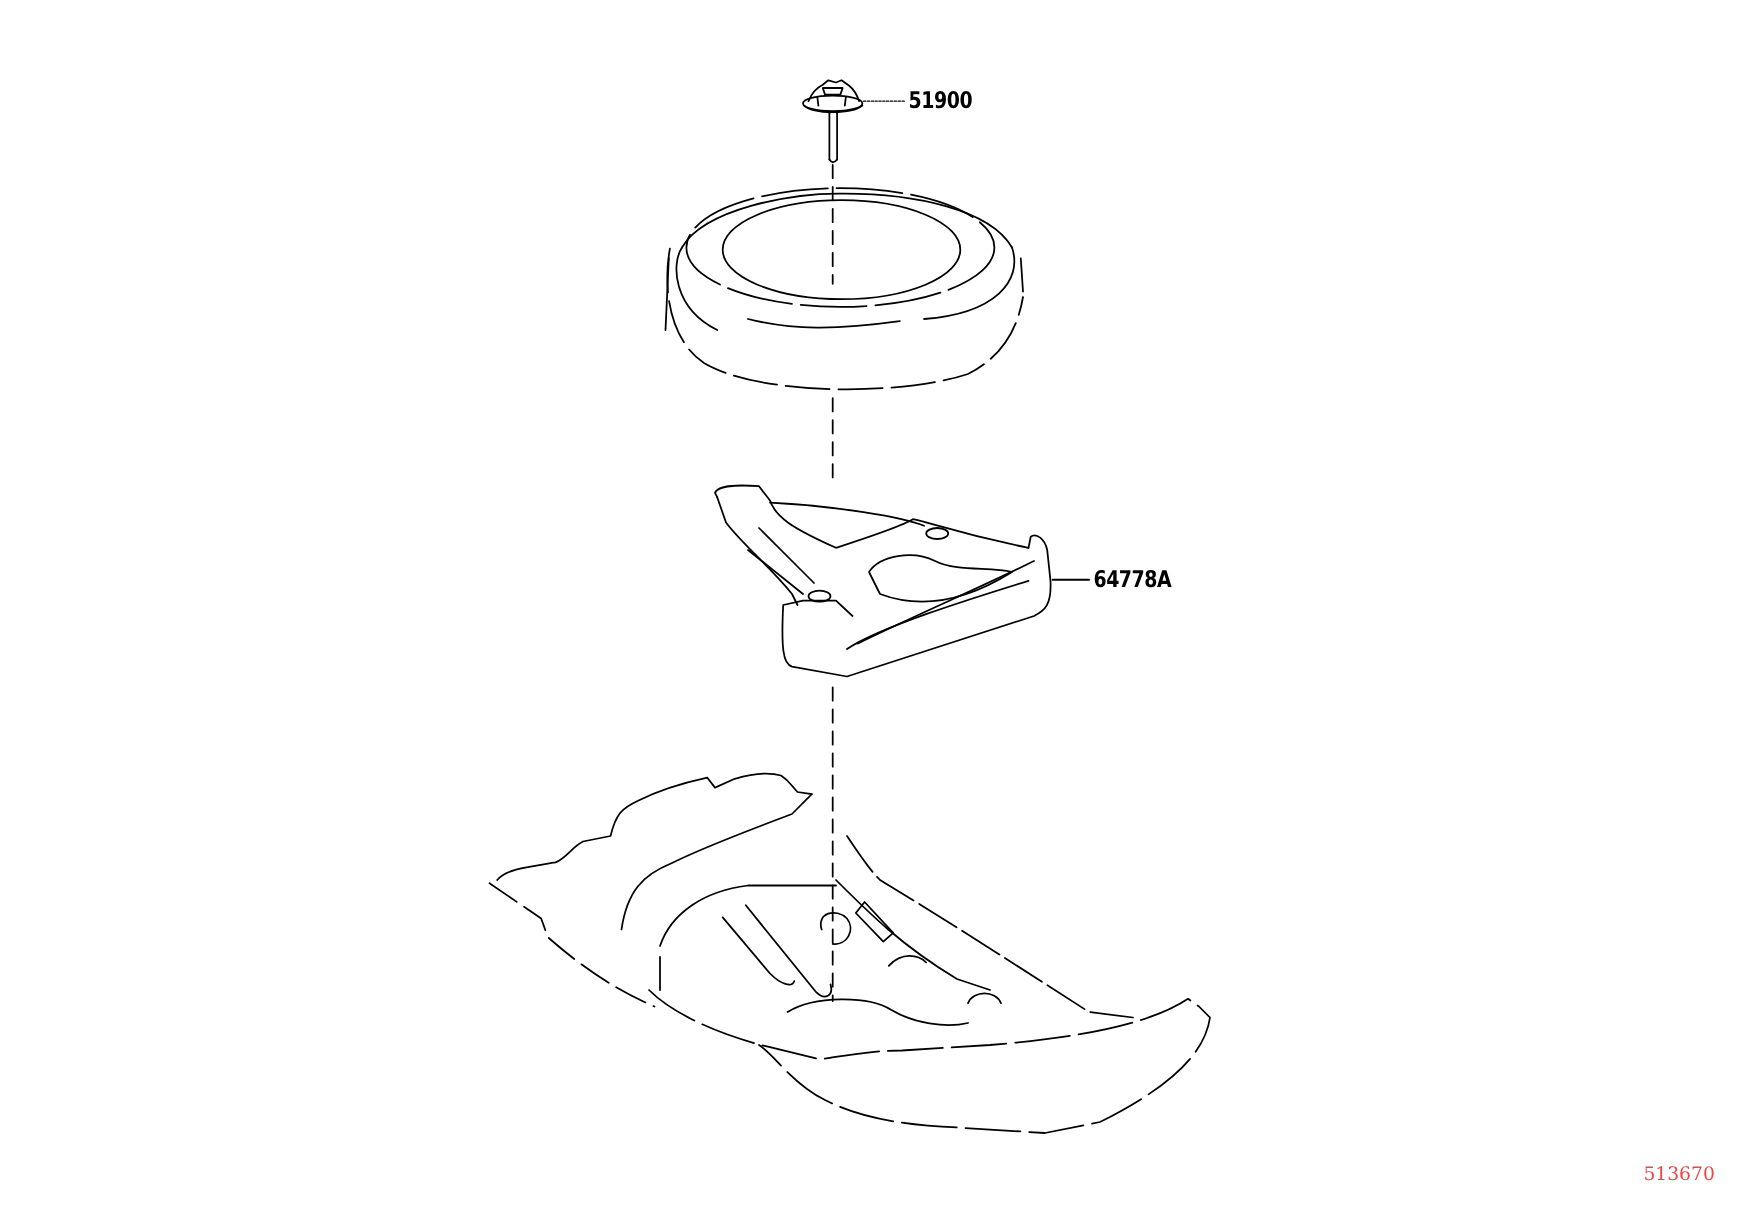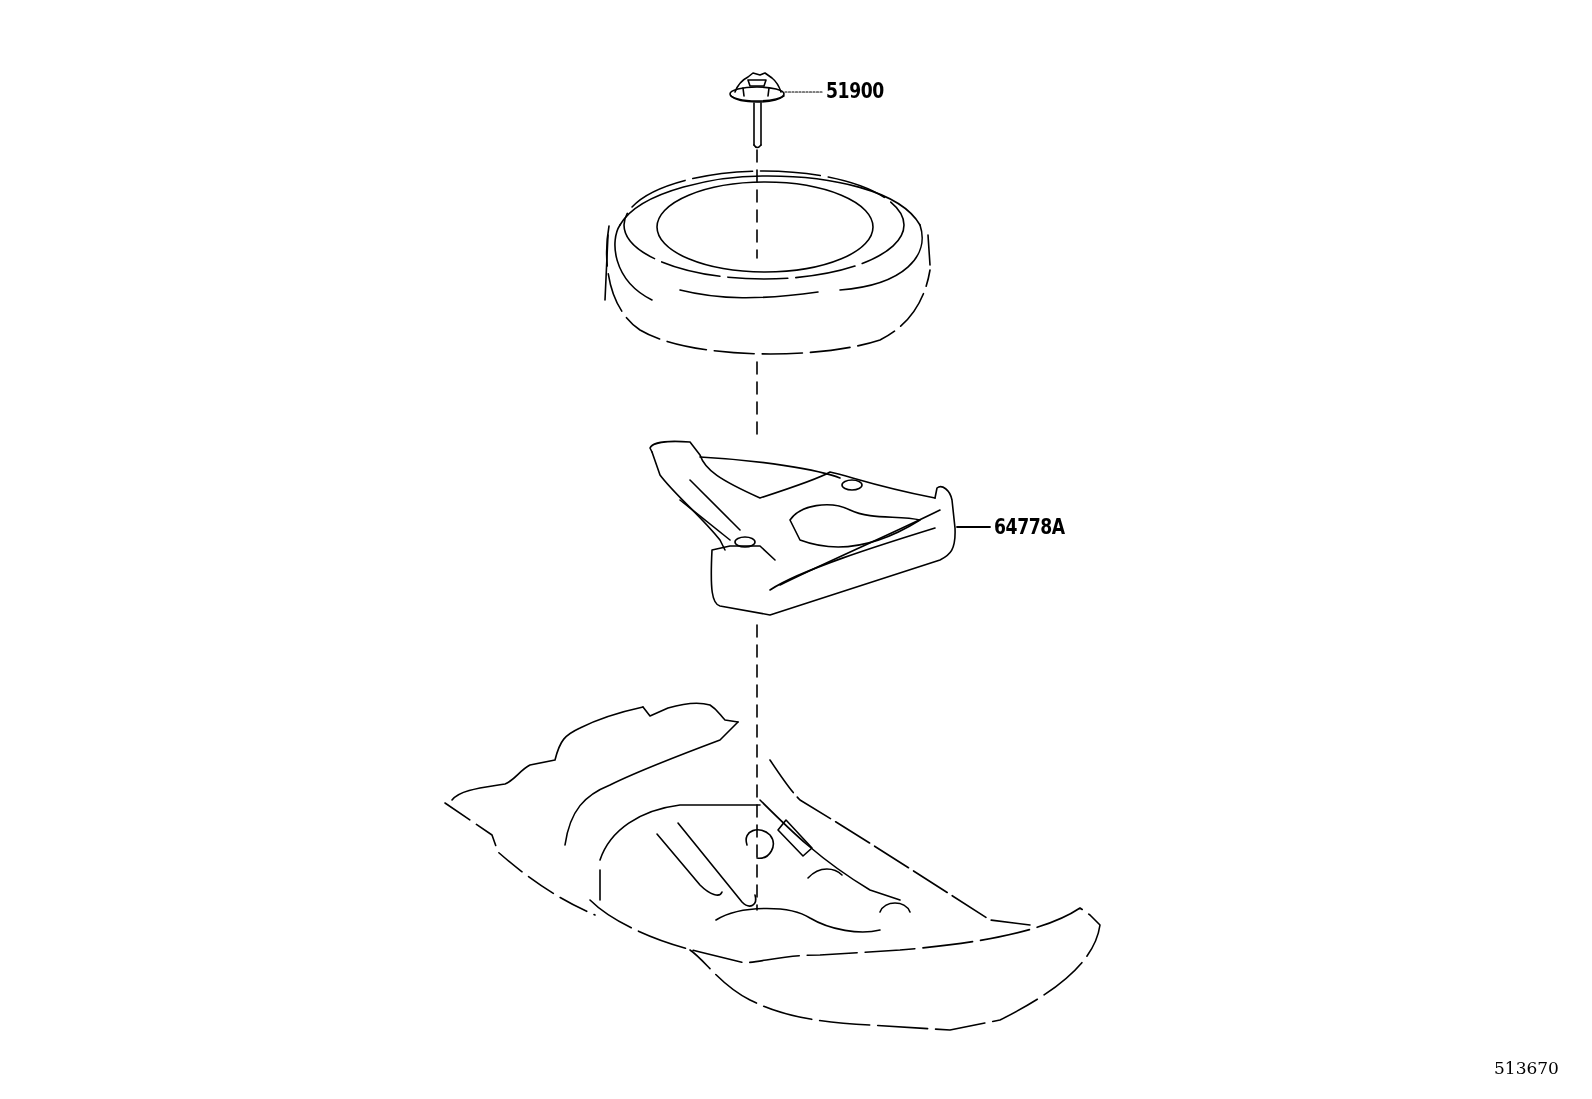--- a/index.html
+++ b/index.html
@@ -1,19 +1,19 @@
 <!DOCTYPE html>
 <html><head>
 <meta charset="utf-8">
 <style>
   html,body{margin:0;padding:0;background:#ffffff;}
   body{width:1592px;height:1099px;position:relative;overflow:hidden;font-family:"DejaVu Sans Condensed","DejaVu Sans",sans-serif;}
   svg.art{position:absolute;left:0;top:0;}
   .callout{position:absolute;font-family:"DejaVu Sans","Liberation Sans",sans-serif;font-weight:bold;font-size:21px;color:#000;letter-spacing:-0.5px;transform:scaleX(0.82);transform-origin:left center;}
-  .figno{position:absolute;font-family:"DejaVu Serif","Liberation Serif",serif;font-size:17px;color:#000000;}
+  .figno{position:absolute;font-family:"DejaVu Serif","Liberation Serif",serif;font-size:17px;color:#ef4444;}
 </style>
 </head>
 <body>
 
 <svg class="art" width="1592" height="1099" viewBox="0 0 1592 1099" fill="none" stroke="#000" stroke-width="1.6" stroke-linecap="round" stroke-linejoin="round">
 
   <g stroke-dasharray="12,8">
     <line x1="757" y1="150" x2="757" y2="258"></line>
     <line x1="757" y1="362" x2="757" y2="440"></line>
     <line x1="757" y1="625" x2="757" y2="910"></line>

